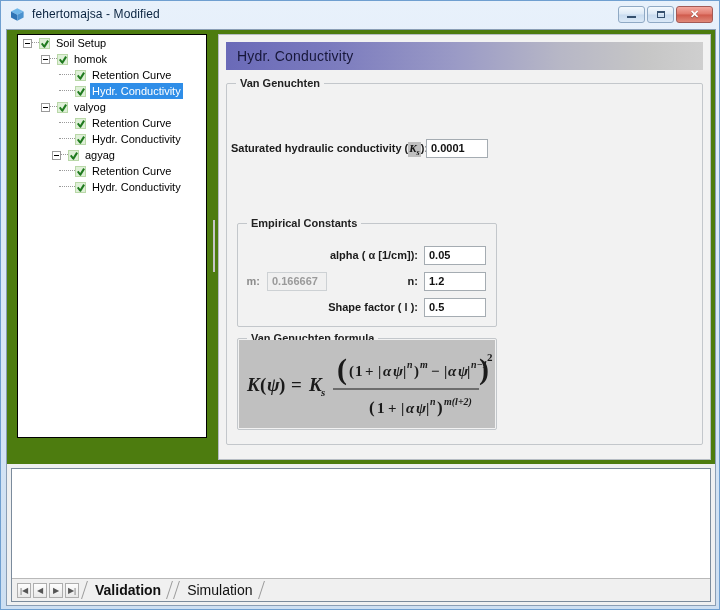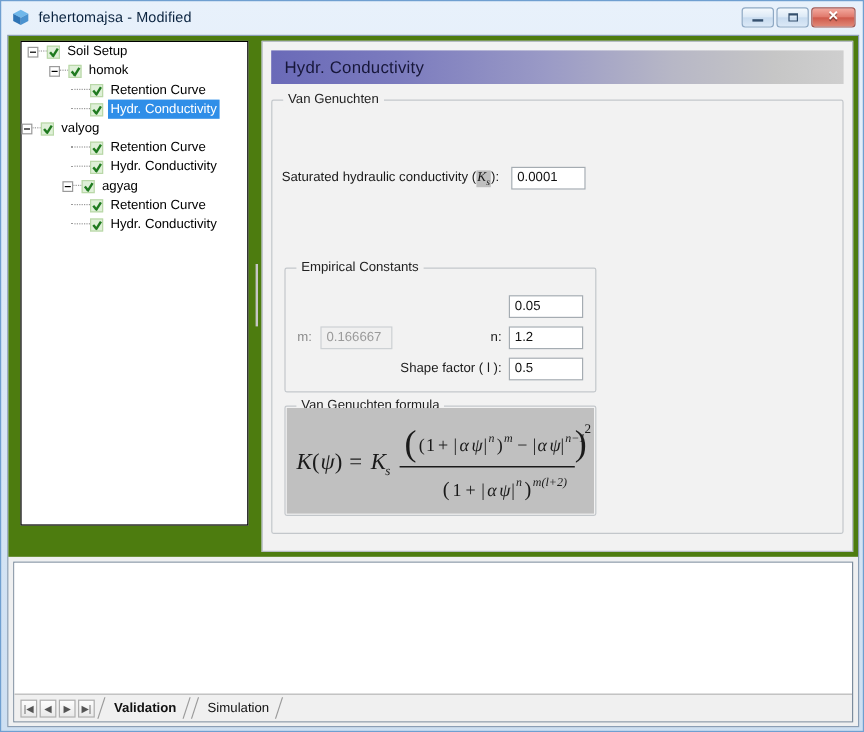--- a/index.html
+++ b/index.html
@@ -132,20 +132,21 @@
     background:linear-gradient(to right,#6a6ab8 0%,#7b7bbe 22%,#9a9ac6 48%,#b7b7c6 70%,#c6c6c6 88%,#cfcfcf 100%);
     display:flex;align-items:center;
   }
   #banner-title{
     margin-left:11px;font-size:14px;color:#17173a;letter-spacing:.2px;
   }
   
   .groupbox{
     position:absolute;border:1px solid #c3c7cb;border-radius:2px;
     box-sizing:border-box;
+    font-weight:bold;
   }
   .groupbox > .gb-title{
     position:absolute;top:-7px;left:9px;background:#f2f2f2;
     padding:0 4px;font-size:11px;color:#222;white-space:nowrap;
   }
   #gb-vg{left:7px;top:48px;width:477px;height:362px;}
   #gb-emp{left:10px;top:139px;width:260px;height:104px;}
   #gb-formula{left:10px;top:254px;width:260px;height:92px;}
   
   .flabel{
@@ -191,21 +192,21 @@
   }
   .navbtn{
     width:14px;height:15px;margin-left:2px;
     border:1px solid #aeaeae;background:linear-gradient(to bottom,#fdfdfd,#e9e9e9);
     display:flex;align-items:center;justify-content:center;
     font-size:8px;color:#555;box-sizing:border-box;flex:0 0 auto;
   }
   .navbtn:first-child{margin-left:5px;}
   .dtab{
     position:relative;height:22px;display:flex;align-items:center;
-    padding:0 12px 0 14px;font-size:11px;color:#111;white-space:nowrap;
+    padding:0 12px 0 14px;font-size:14px;color:#111;white-space:nowrap;
   }
   .dtab.active{font-weight:bold;}
   .dtab .slash-l,.dtab .slash-r{
     position:absolute;top:2px;width:1px;height:18px;background:#9a9a9a;
   }
   .dtab .slash-l{left:3px;transform:skewX(-18deg);}
   .dtab .slash-r{right:3px;transform:skewX(-18deg);}
 </style>
 </head>
 <body>
@@ -256,21 +257,21 @@
             <div class="tree-row" style="padding-left: 41px;">
               <span class="dots" style="width: 16px;"></span>
               <span class="chk"></span>
               <span class="node-label">Retention Curve</span>
             </div>
             <div class="tree-row" style="padding-left: 41px;">
               <span class="dots" style="width: 16px;"></span>
               <span class="chk"></span>
               <span class="node-label selected">Hydr. Conductivity</span>
             </div>
-            <div class="tree-row" style="">
+            <div class="tree-row" style="padding-left: 23px;">
               <span class="expander"></span>
               <span class="dots" style="width: 7px;"></span>
               <span class="chk"></span>
               <span class="node-label">valyog</span>
             </div>
             <div class="tree-row" style="padding-left: 41px;">
               <span class="dots" style="width: 16px;"></span>
               <span class="chk"></span>
               <span class="node-label">Retention Curve</span>
             </div>
@@ -313,20 +314,21 @@
           <span class="gb-title">Van Genuchten</span>
 
           <div class="flabel" style="left:4px;top:58px;width:185px;">
             <span>Saturated hydraulic conductivity (</span><span class="ks-box"><i>K</i><i class="sub">s</i></span><span>):</span>
           </div>
           <div class="finput" style="left:199px;top:55px;width:62px;">0.0001</div>
 
           <div class="groupbox" id="gb-emp">
             <span class="gb-title">Empirical Constants</span>
 
+            <div class="flabel" style="left:10px;top:25px;width:170px;">alpha ( α [1/cm]):</div>
             <div class="finput" style="left:186px;top:22px;width:62px;">0.05</div>
 
             <div class="flabel disabled" style="left:-2px;top:51px;width:24px;">m:</div>
             <div class="finput disabled" style="left:29px;top:48px;width:60px;">0.166667</div>
 
             <div class="flabel" style="left:120px;top:51px;width:60px;">n:</div>
             <div class="finput" style="left:186px;top:48px;width:62px;">1.2</div>
 
             <div class="flabel" style="left:40px;top:77px;width:140px;">Shape factor ( l ):</div>
             <div class="finput" style="left:186px;top:74px;width:62px;">0.5</div>

